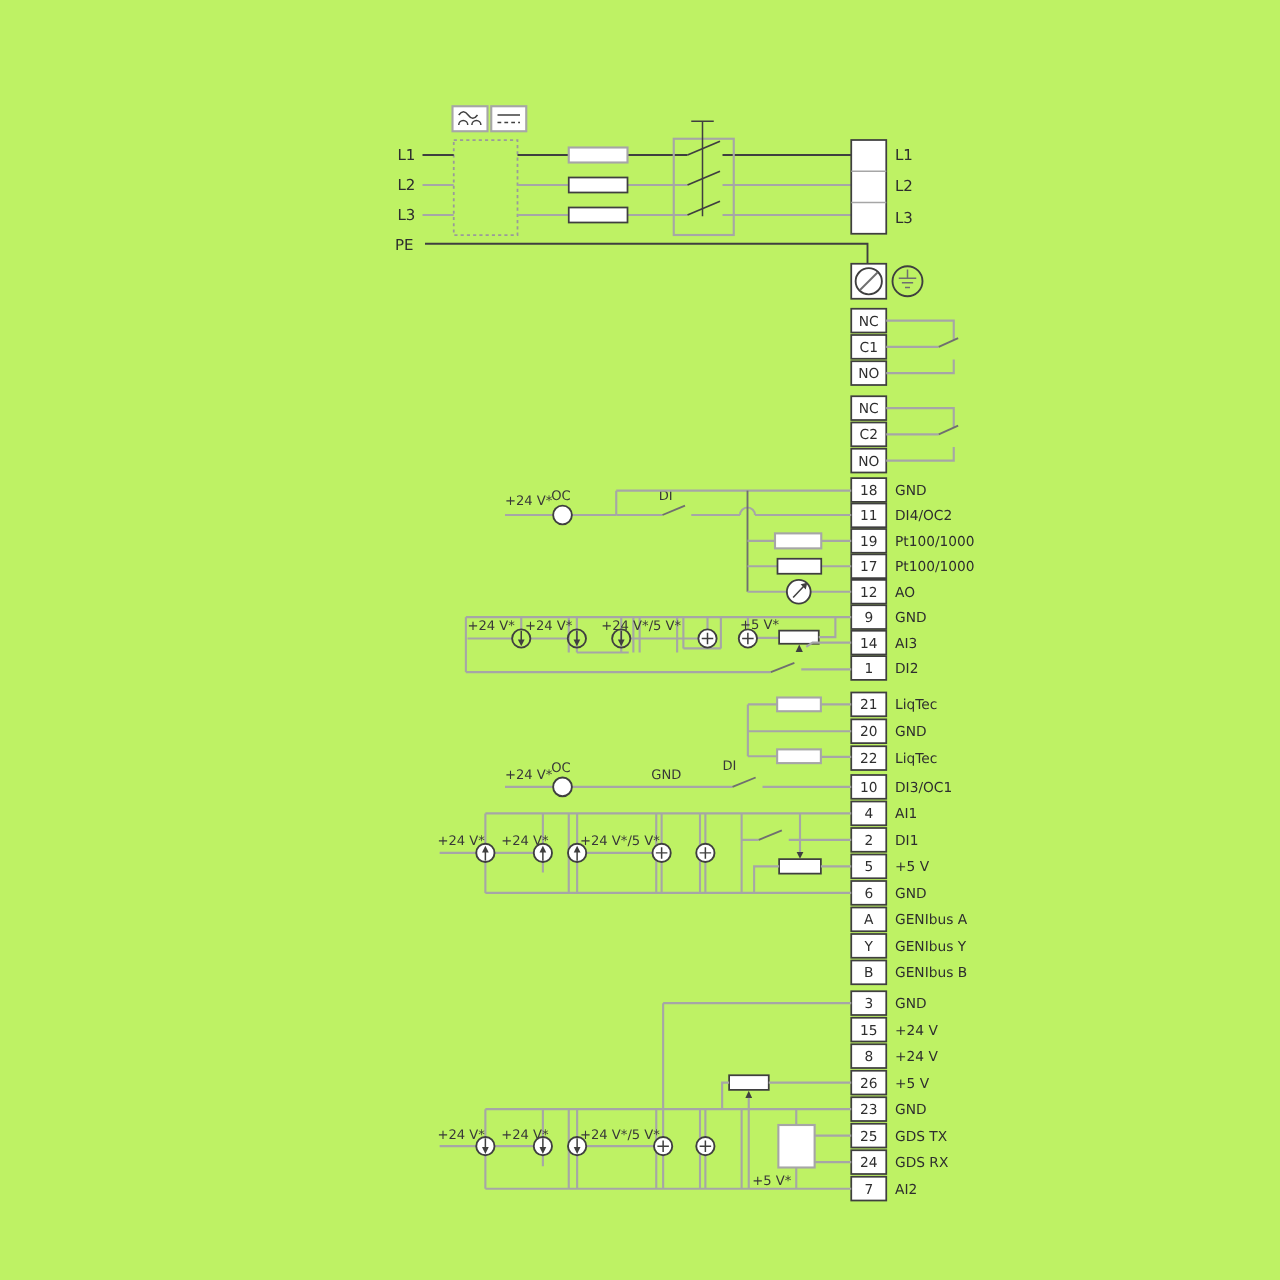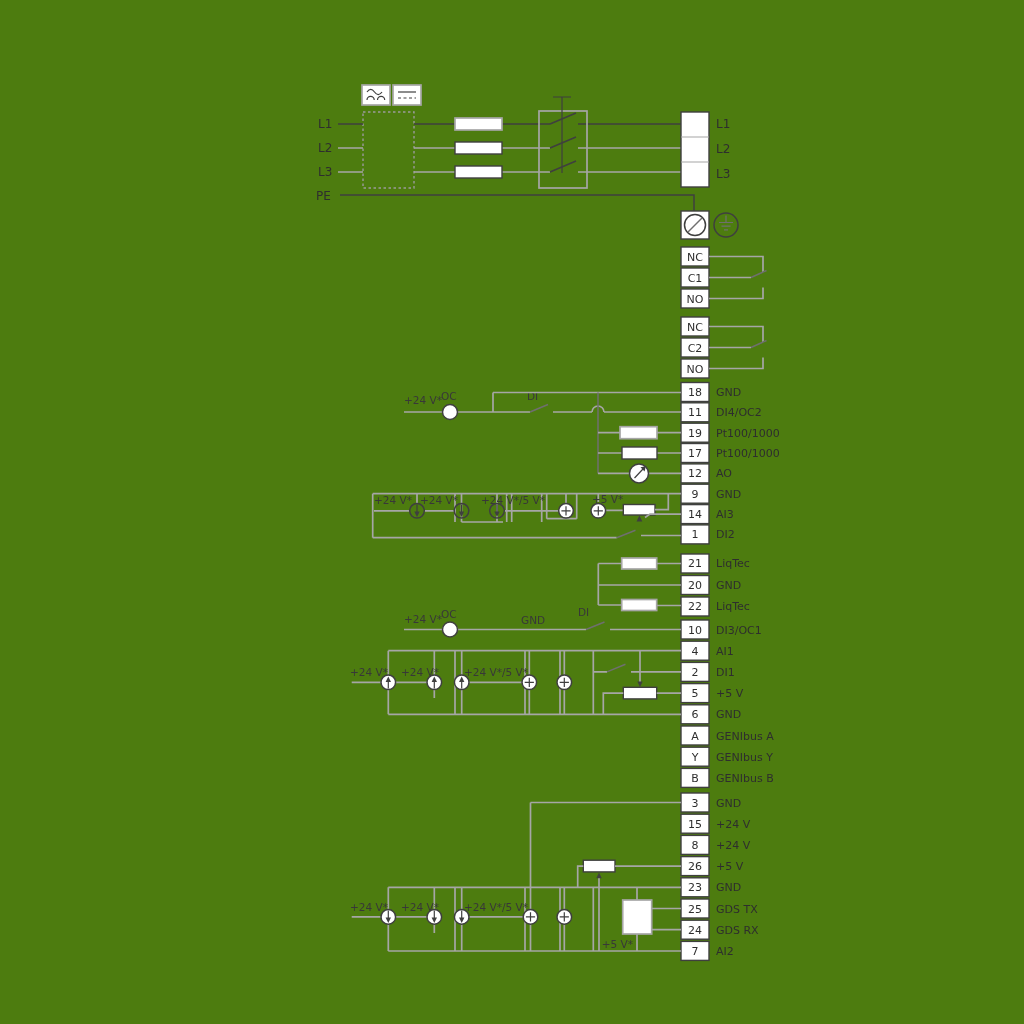--- a/index.html
+++ b/index.html
@@ -1,16 +1,16 @@
 <!DOCTYPE html>
 <html><head>
 <meta charset="utf-8">
 <style>
   html,body{margin:0;padding:0;background:#fff;}
-  #stage{position:relative;width:1024px;height:1024px;background:#4d7c0f;overflow:hidden;
+  #stage{position:relative;width:1024px;height:1024px;background:#bef264;overflow:hidden;
          font-family:"DejaVu Sans", sans-serif;}
   svg{position:absolute;left:0;top:0;}
   
   .wd{stroke:#3f3f3f;stroke-width:1.5;fill:none;}
   .wg{stroke:#a6a6a6;stroke-width:1.7;fill:none;}
   .wm{stroke:#6f6f6f;stroke-width:1.5;fill:none;}
   .thin{stroke-width:1.2;}
   
   .boxd{stroke:#3f3f3f;stroke-width:1.4;fill:#fff;}
   .boxg{stroke:#a6a6a6;stroke-width:1.7;fill:#fff;}

